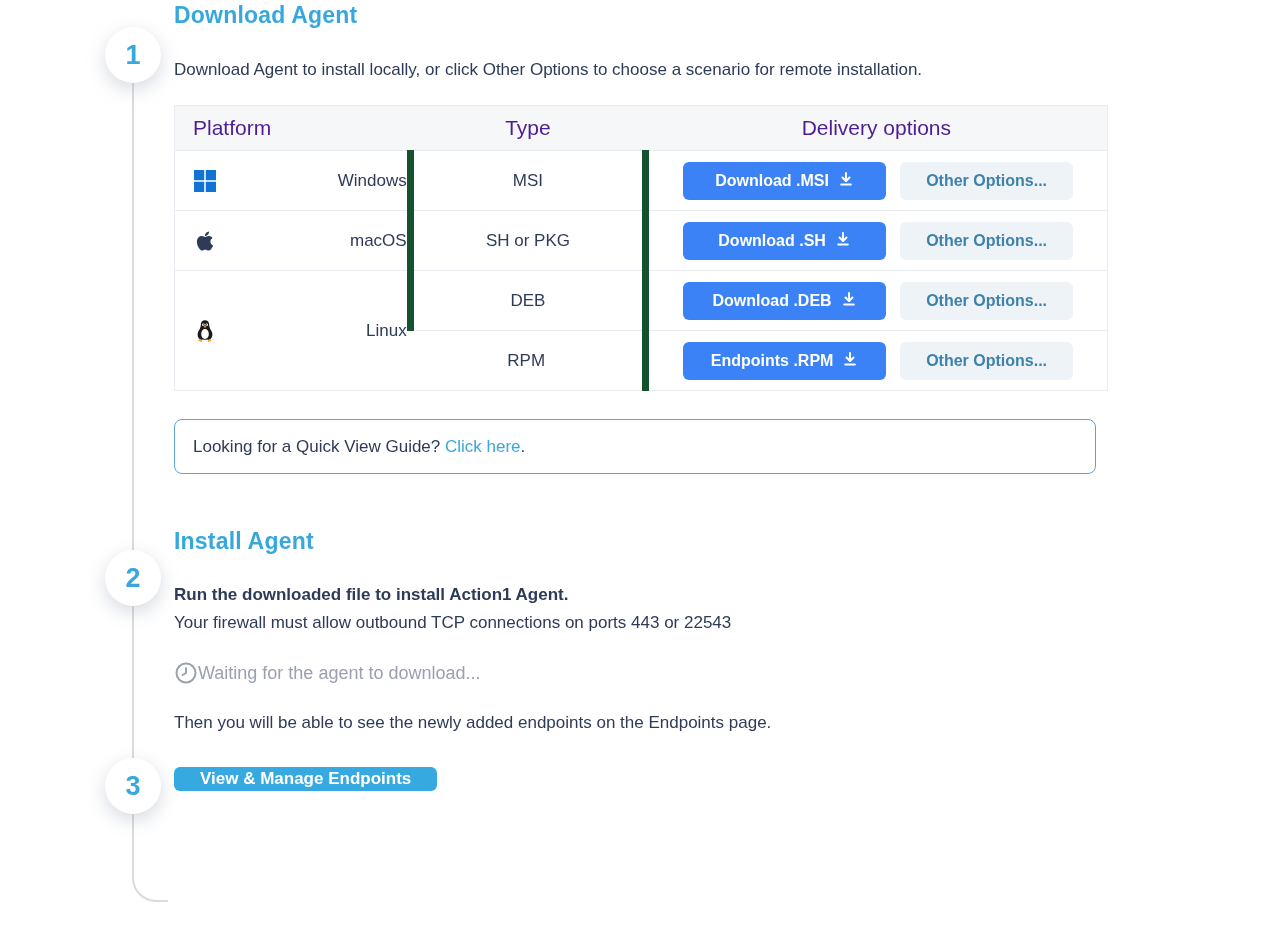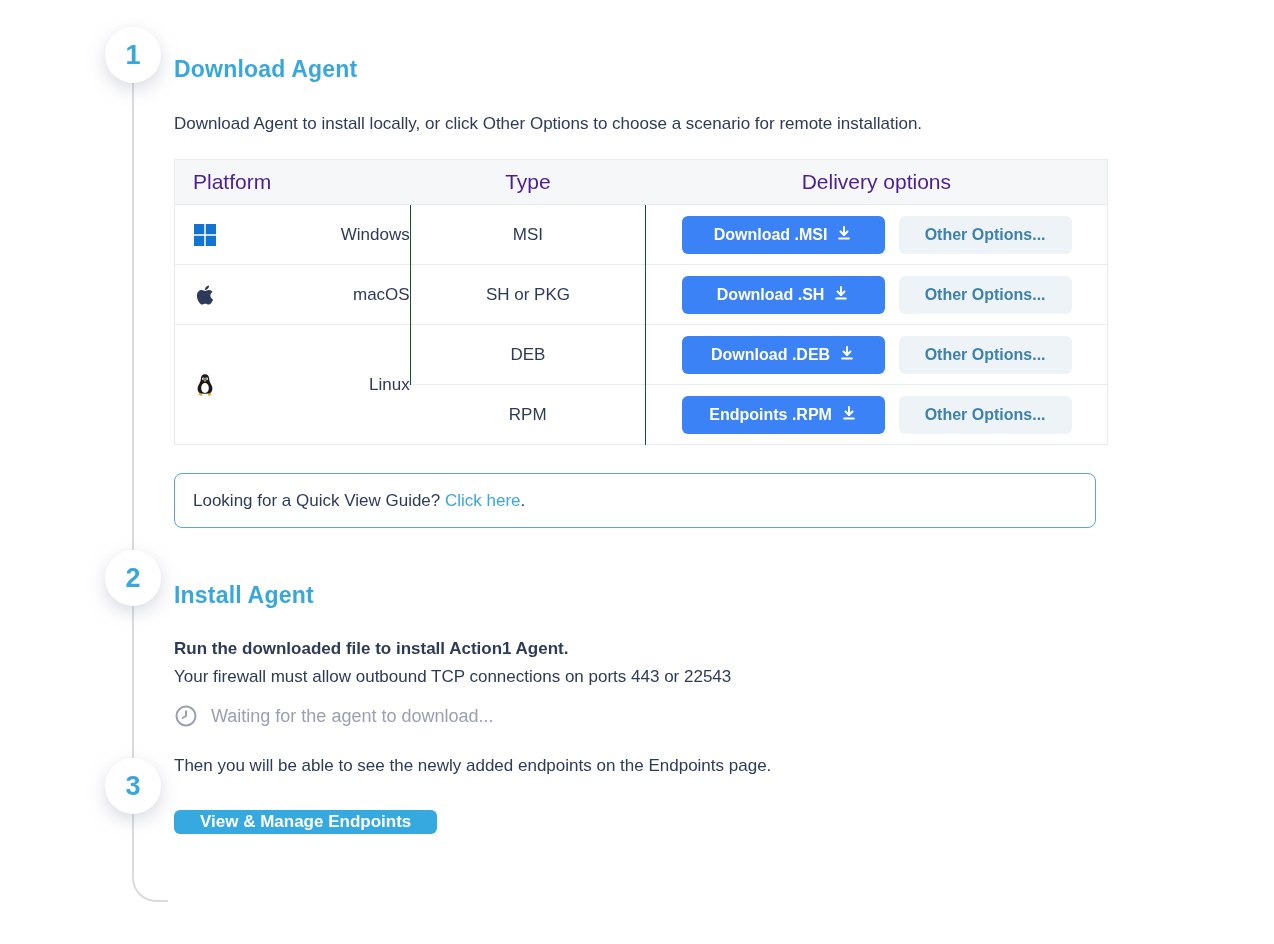--- a/index.html
+++ b/index.html
@@ -26,21 +26,21 @@
     position: absolute; left: 105px; width: 56px; height: 56px;
     background: #ffffff; border-radius: 50%;
     box-shadow: 0 6px 18px rgba(140,150,170,0.35);
     display: flex; align-items: center; justify-content: center;
     font-size: 27px; font-weight: 700; color: #38a8dc;
   }
   .badge.b1 { top: 27px; }
   .badge.b2 { top: 550px; }
   .badge.b3 { top: 758px; }
 
-  .content { position: absolute; left: 174px; top: 16px; width: 934px; padding-top: 38px; }
+  .content { position: absolute; left: 174px; top: 0; width: 934px; }
 
   h2.step-title {
     font-size: 23px; font-weight: 700; color: #38a8dc;
     line-height: 30px; letter-spacing: 0.2px;
   }
   h2.t2 { margin-top: 52px; }
   h2.t3 { margin-top: 48px; }
 
   p.desc { font-size: 17px; line-height: 24px; color: #2e3b58; margin-top: 28px; }
   p.bold-line { font-size: 17px; line-height: 26px; font-weight: 700; margin-top: 26px; }
@@ -55,21 +55,21 @@
     font-size: 17px;
   }
   .dl-table th {
     background: #f6f7f9; height: 45px;
     font-size: 21px; font-weight: 500; color: #4c1d95;
   }
   .dl-table th.col-platform { width: 236px; text-align: left; padding-left: 18px; }
   .dl-table th.col-type { width: 236px; text-align: center; }
   .dl-table th.col-delivery { width: 462px; text-align: center; }
   .dl-table td { height: 60px; border-top: 1px solid #e8ebef; }
-  .dl-table td + td { border-left: 1px solid #14532d; }
+  .dl-table td + td { border-left: 7px solid #14532d; }
   td.platform-cell { padding-left: 18px; }
   .platform-inner { display: flex; align-items: center; gap: 11px; justify-content: space-between; }
   td.type-cell { text-align: center; color: #2e3b58; }
   td.actions-cell { }
   .actions-inner { display: flex; align-items: center; justify-content: center; gap: 14px; }
 
   .picon { display: inline-flex; width: 24px; height: 24px; align-items: center; justify-content: center; }
 
   button { font-family: "Liberation Sans", sans-serif; cursor: pointer; border: none; }
   .dl-btn {
@@ -86,21 +86,21 @@
 
   .quick-box {
     margin-top: 28px; width: 922px; height: 55px;
     border: 1px solid #5da3d6; border-radius: 8px;
     display: flex; align-items: center; padding-left: 18px;
     font-size: 17px; color: #2e3b58; white-space: pre;
   }
   .quick-box a { color: #3aa7dd; text-decoration: none; cursor: pointer; }
 
   .waiting {
-    margin-top: 12px; display: flex; align-items: center; gap: 13px;
+    margin-top: 23px; display: flex; align-items: center; gap: 0;
     font-size: 18px; color: #9aa0b2; height: 28px;
   }
   .clock { display: inline-flex; width: 24px; height: 24px; }
 
   .primary-btn {
     margin-top: 32px; height: 24px; padding: 0 26px; border-radius: 6px;
     background: #36a9e1; color: #ffffff; font-size: 17px; font-weight: 700;
   }
 </style>
 </head>

